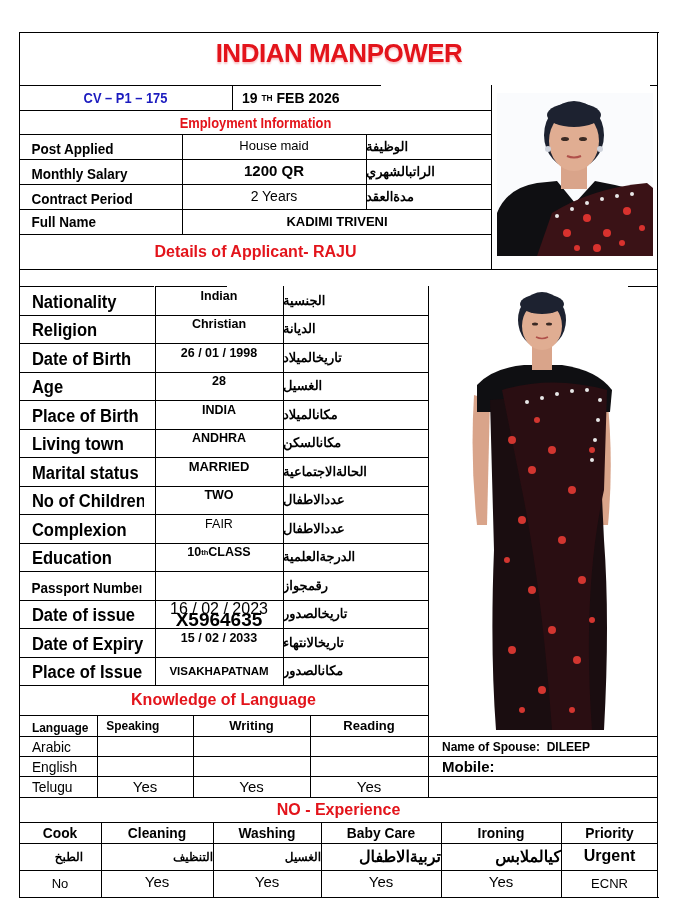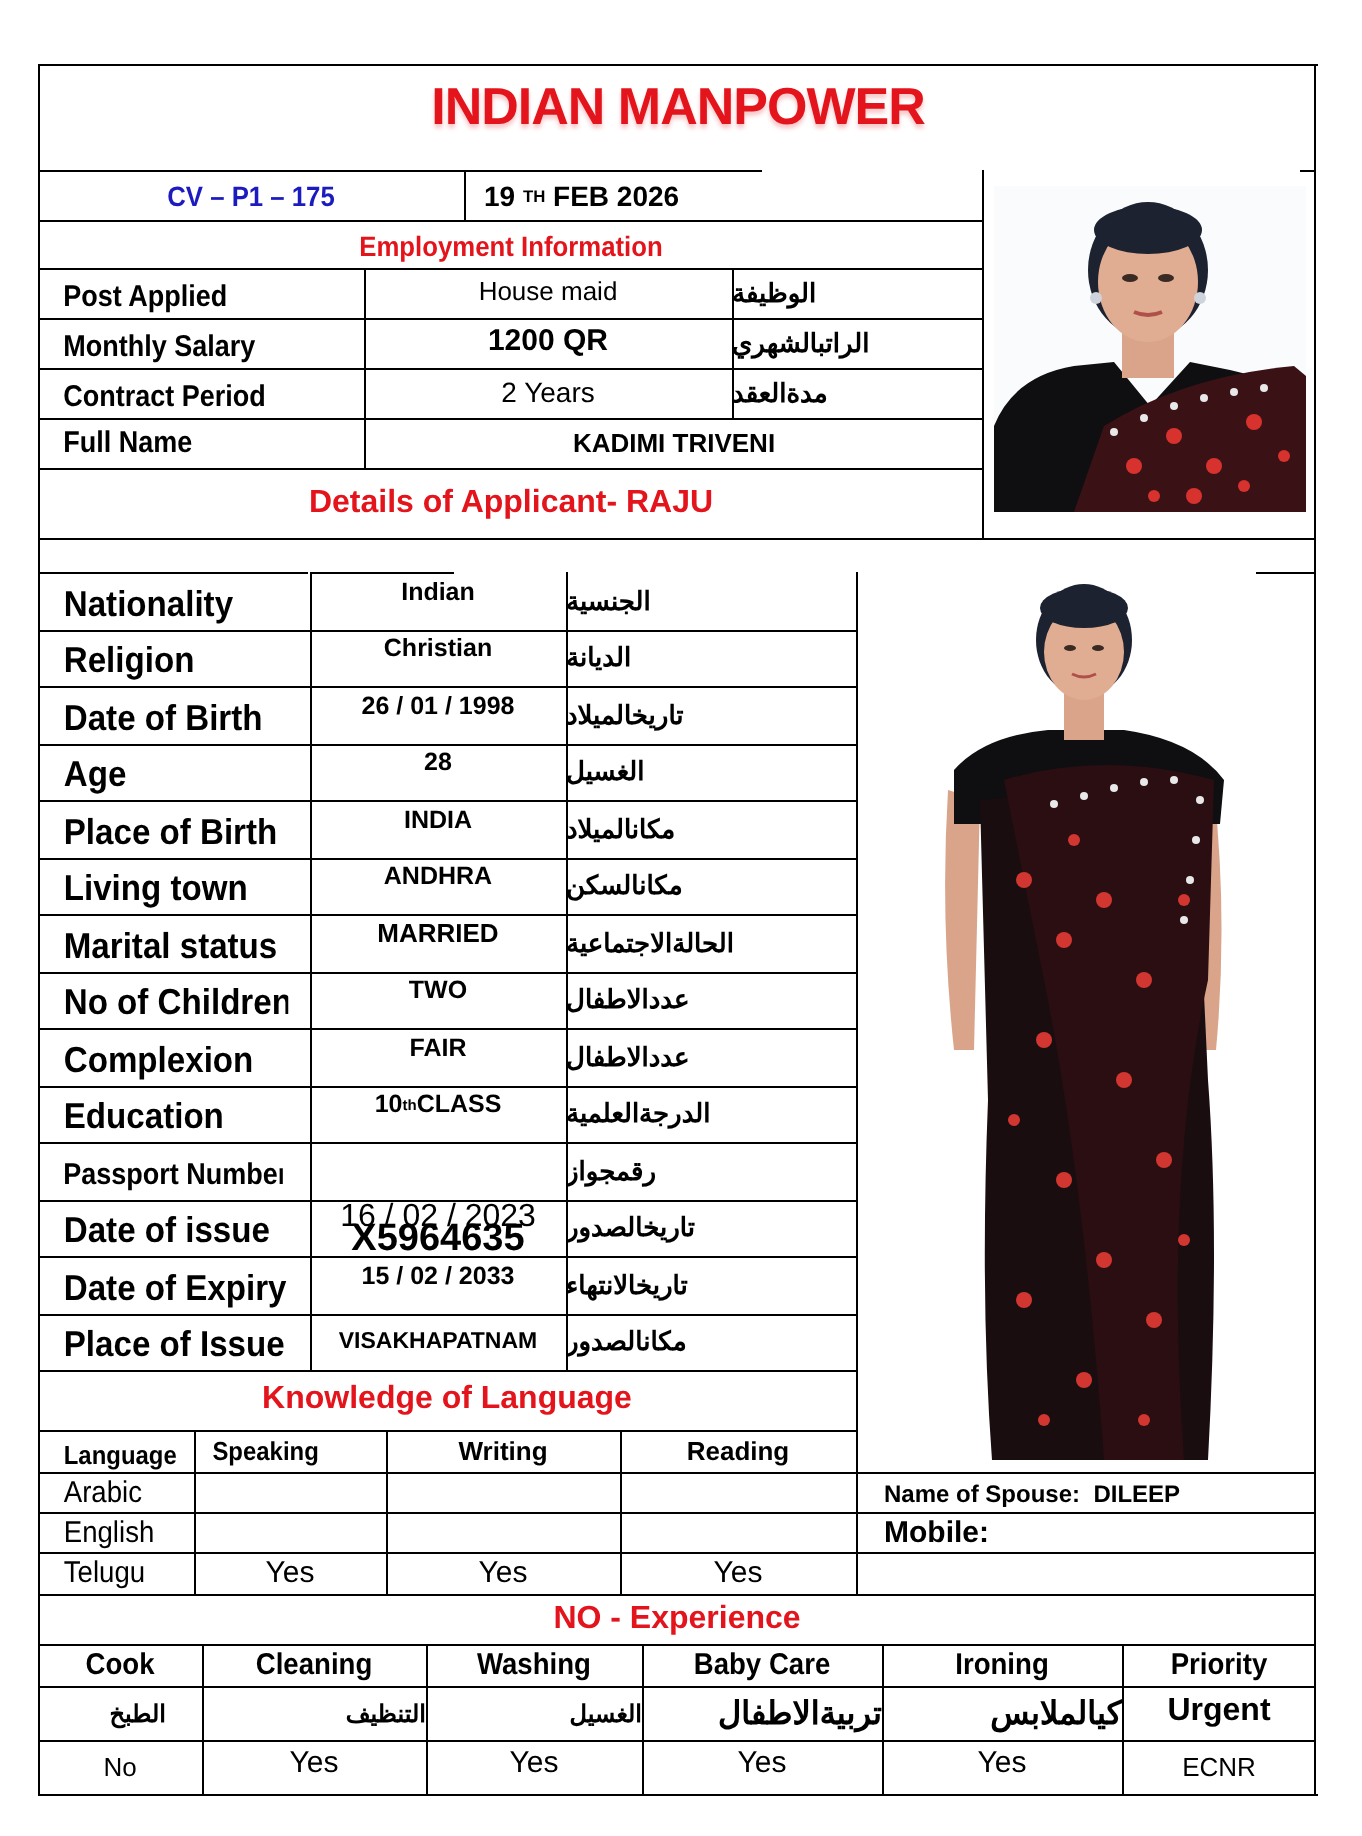--- a/index.html
+++ b/index.html
@@ -142,21 +142,21 @@
     <div class="hl" style="left:19px; top:428.5px; width:409px;"></div>
     <div class="cell l lbl-lg" style="left:19px; top:461px; width:136px; height:24.5px;">Marital status</div>
     <div class="cell c" style="left:155px; top:457px; width:128px; height:19.5px; font-size:13px; font-weight:bold;">MARRIED</div>
     <div class="cell r ar" style="left:283px; top:457px; width:145px; height:28.5px; padding-right:12px;">الحالةالاجتماعية</div>
     <div class="hl" style="left:19px; top:457px; width:409px;"></div>
     <div class="cell l lbl-lg" style="left:19px; top:489.5px; width:136px; height:24.5px;">No of Children</div>
     <div class="cell c" style="left:155px; top:485.5px; width:128px; height:19.5px; font-size:12.5px; font-weight:bold;">TWO</div>
     <div class="cell r ar" style="left:283px; top:485.5px; width:145px; height:28.5px; padding-right:12px;">عددالاطفال</div>
     <div class="hl" style="left:19px; top:485.5px; width:409px;"></div>
     <div class="cell l lbl-lg" style="left:19px; top:518px; width:136px; height:24.5px;">Complexion</div>
-    <div class="cell c" style="left:155px; top:514px; width:128px; height:19.5px; font-size:12.5px; font-weight:bold;">FAIR</div>
+    <div class="cell c" style="left:155px; top:514px; width:128px; height:19.5px; font-size:12.5px; font-weight:normal;">FAIR</div>
     <div class="cell r ar" style="left:283px; top:514px; width:145px; height:28.5px; padding-right:12px;">عددالاطفال</div>
     <div class="hl" style="left:19px; top:514px; width:409px;"></div>
     <div class="cell l lbl-lg" style="left:19px; top:546.5px; width:136px; height:24.5px;">Education</div>
     <div class="cell c" style="left:155px; top:542.5px; width:128px; height:19.5px; font-size:12.5px; font-weight:bold;">
       <span>10</span>
       <sup>th</sup>
       <span> CLASS</span>
     </div>
     <div class="cell r ar" style="left:283px; top:542.5px; width:145px; height:28.5px; padding-right:12px;">الدرجةالعلمية</div>
     <div class="hl" style="left:19px; top:542.5px; width:409px;"></div>

